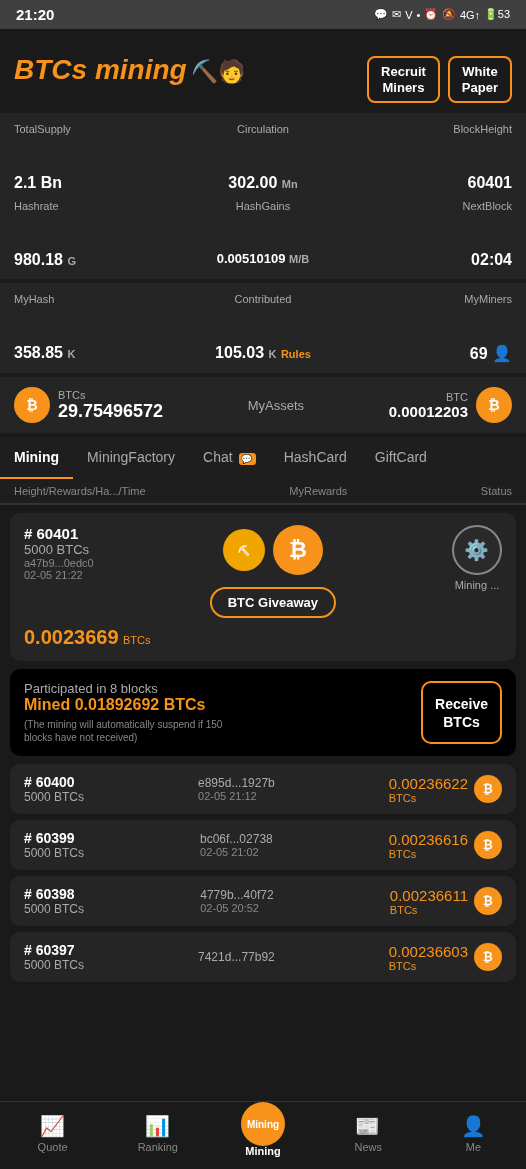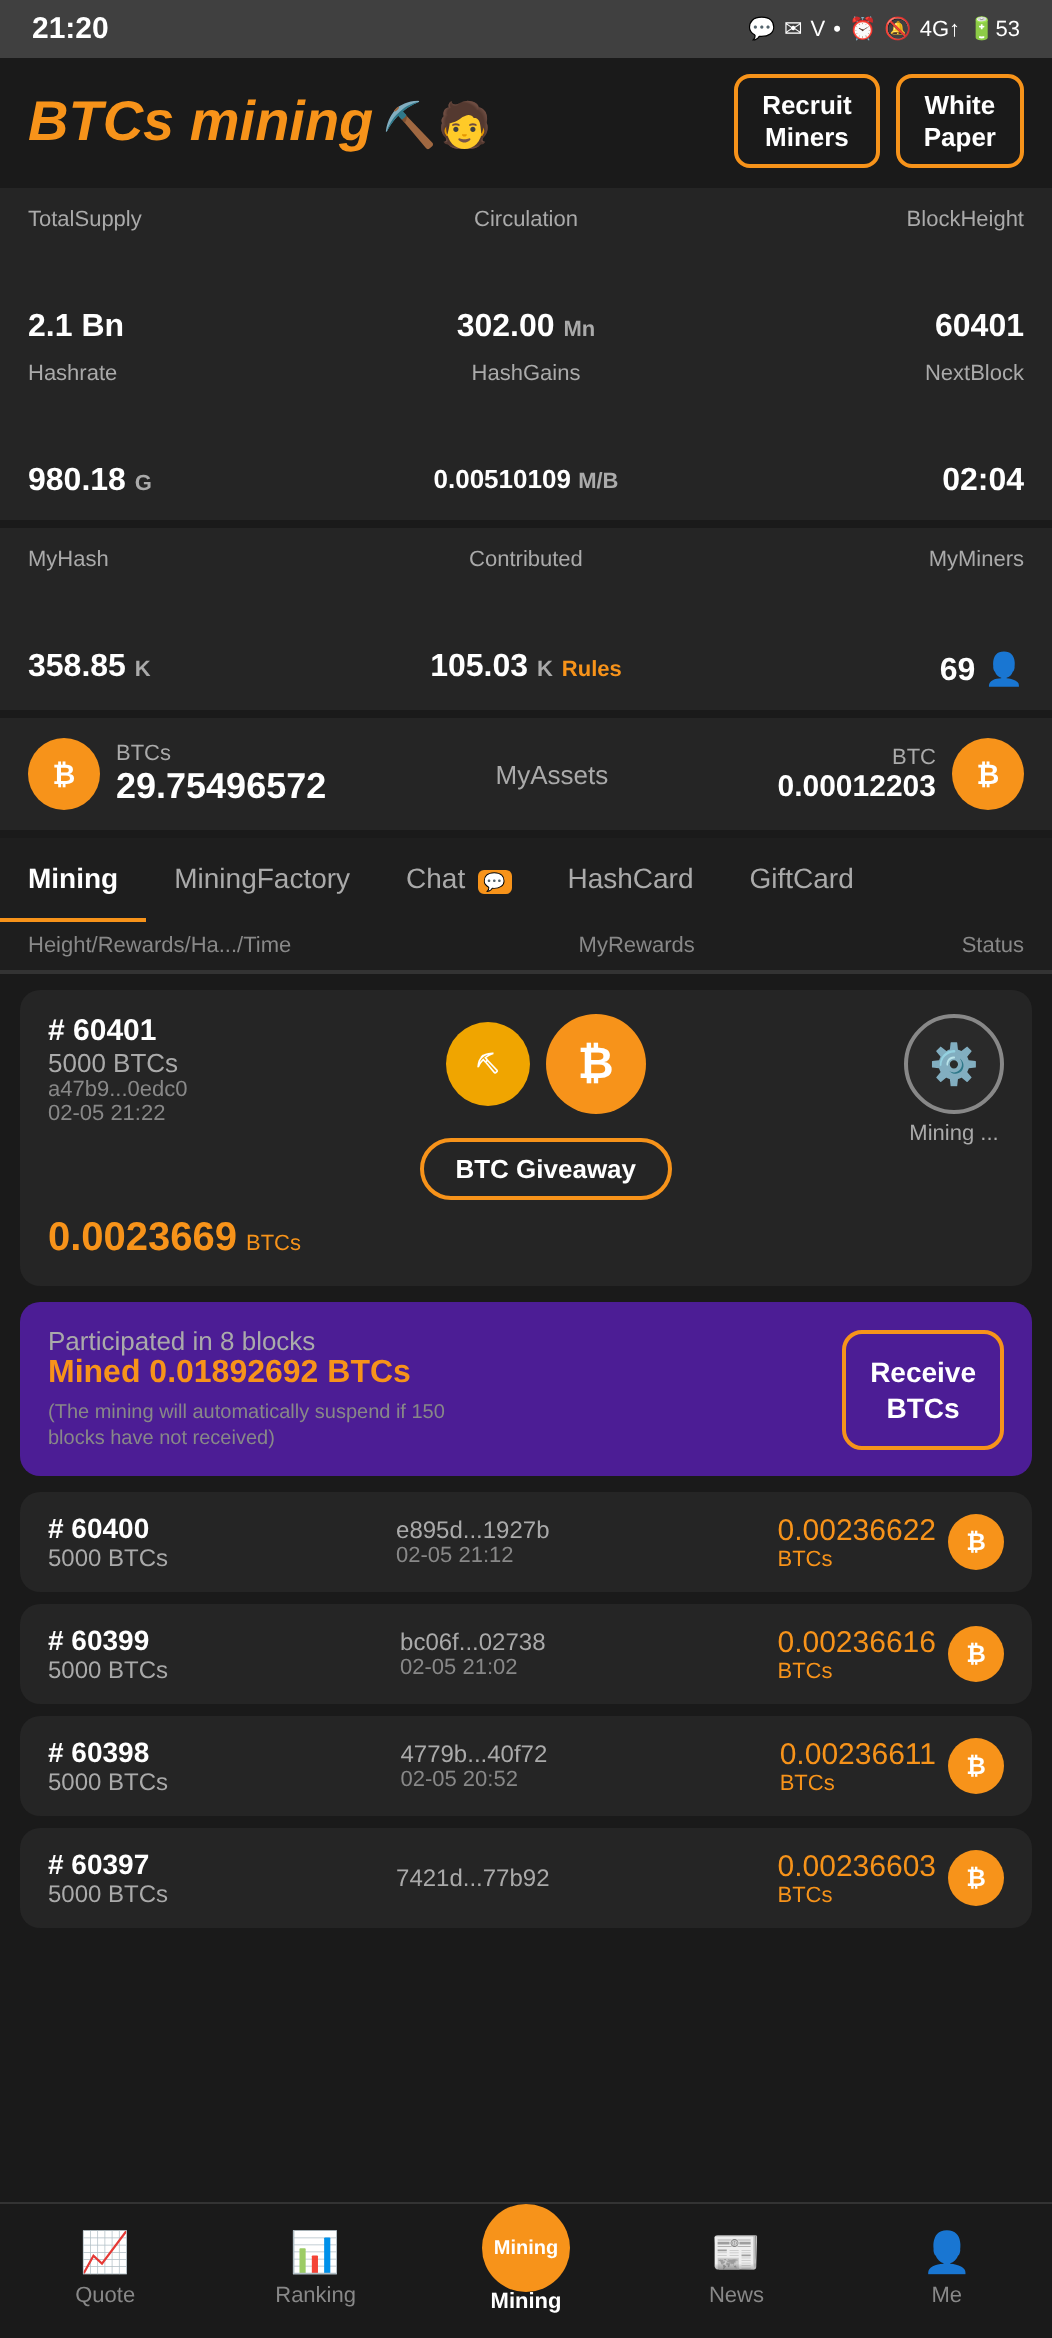--- a/index.html
+++ b/index.html
@@ -46,20 +46,21 @@
       border: 2px solid #f7931a;
       background: transparent;
       color: #fff;
       border-radius: 8px;
       padding: 6px 12px;
       font-size: 13px;
       font-weight: bold;
       text-align: center;
       cursor: pointer;
       line-height: 1.2;
+      margin-top: 19px;
     }
 
     
     .stats-section {
       background: #252525;
       margin: 0 0 4px;
       padding: 10px 14px;
     }
     .stats-grid {
       display: grid;
@@ -186,27 +187,26 @@
       width: 50px; height: 50px;
       background: #f7931a;
       border-radius: 50%;
       display: flex; align-items: center; justify-content: center;
       font-size: 22px; color: #fff; font-weight: bold;
       margin: 0 auto;
     }
 
     
     .participated-section {
-      background: #4c1d95;
+      background: #000000;
       margin: 0 10px 8px;
       border-radius: 10px;
       padding: 12px 14px;
       display: flex;
       justify-content: space-between;
-      align-items: center;
     }
     .participated-left {}
     .participated-label { font-size: 13px; color: #aaa; }
     .mined-amount { font-size: 16px; font-weight: bold; color: #f7931a; }
     .participated-note { font-size: 10px; color: #888; max-width: 220px; line-height: 1.3; margin-top: 4px; }
     .receive-btn {
       background: transparent;
       border: 2px solid #f7931a;
       color: #fff;
       border-radius: 10px;

